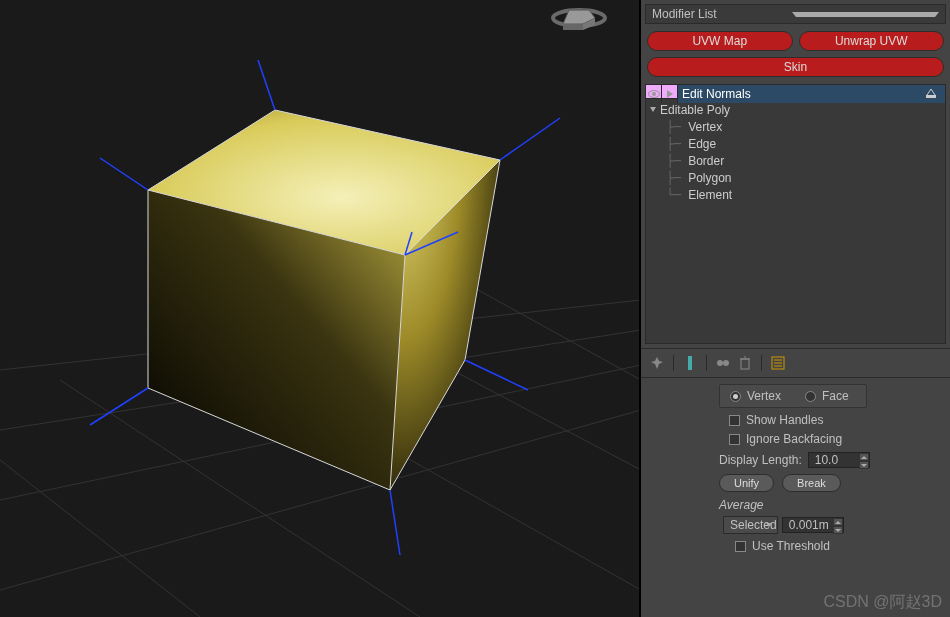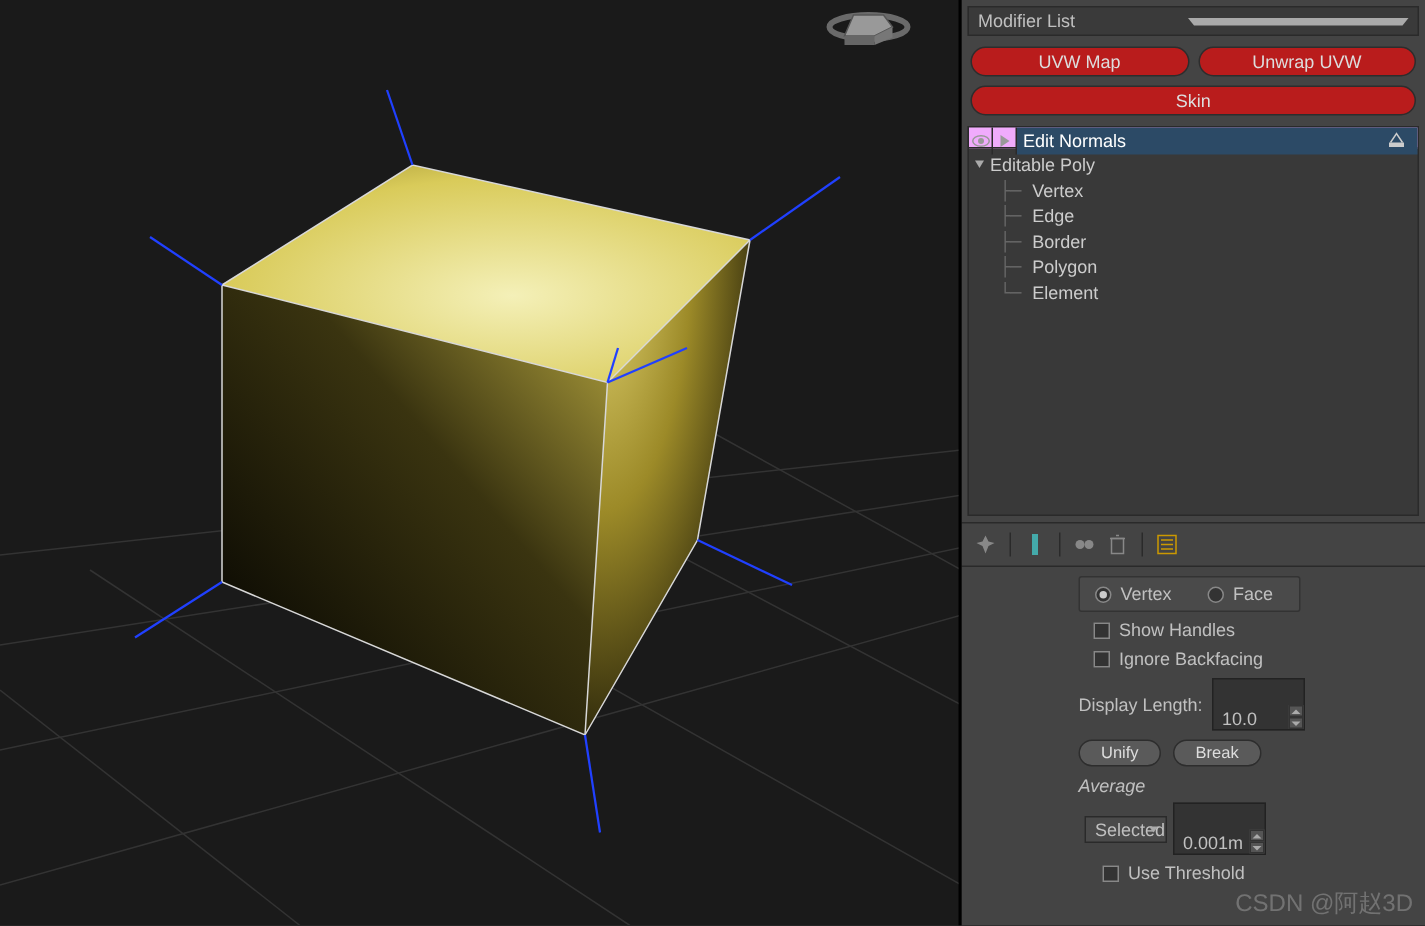--- a/index.html
+++ b/index.html
@@ -35,21 +35,21 @@
 .tb-ico { width: 16px; height: 16px; display: flex; align-items: center; justify-content: center; cursor: pointer; color: #aaa; }
 .tb-sep { width: 1px; height: 16px; background: #2a2a2a; margin: 0 2px; }
 
 .params { padding: 6px 10px; position: relative; }
 .radio-row { display: flex; align-items: center; gap: 6px; background: #4a4a4a; border: 1px solid #333; padding: 4px 10px; margin-left: 68px; width: 148px; border-radius: 2px; }
 .radio { width: 11px; height: 11px; border-radius: 50%; border: 1px solid #888; background: #333; display: inline-block; }
 .radio.on::after { content: ""; display: block; width: 5px; height: 5px; background: #ccc; border-radius: 50%; margin: 2px; }
 .chk-row { display: flex; align-items: center; gap: 6px; margin: 5px 0 5px 78px; }
 .chk { width: 11px; height: 11px; border: 1px solid #888; background: #333; display: inline-block; }
 .lbl-row { display: flex; align-items: center; gap: 6px; margin: 6px 0 6px 68px; }
-.spin { display: flex; align-items: flex-end; background: #333; border: 1px solid #222; height: 35px; }
+.spin { display: flex; align-items: flex-start; background: #333; border: 1px solid #222; height: 16px; }
 .spin-val { padding: 0 6px; width: 50px; }
 .spin-btns { display: flex; flex-direction: column; }
 .spin-up, .spin-dn { width: 10px; height: 8px; background: #555; border: 1px solid #333; display: flex; align-items: center; justify-content: center; }
 .spin-up::after { content: ""; border-left: 3px solid transparent; border-right: 3px solid transparent; border-bottom: 3px solid #aaa; }
 .spin-dn::after { content: ""; border-left: 3px solid transparent; border-right: 3px solid transparent; border-top: 3px solid #aaa; }
 .act-row { display: flex; gap: 8px; margin: 6px 0 6px 68px; }
 .avg { margin-left: 68px; margin-top: 2px; font-style: italic; }
 .sel-row { display: flex; gap: 4px; margin: 4px 0 4px 72px; align-items: center; }
 .drop { background: #4a4a4a; border: 1px solid #2a2a2a; padding: 1px 0 1px 6px; position: relative; }
 .drop::after { content: ""; position: absolute; right: 5px; top: 6px; border-left: 3px solid transparent; border-right: 3px solid transparent; border-top: 4px solid #aaa; }

